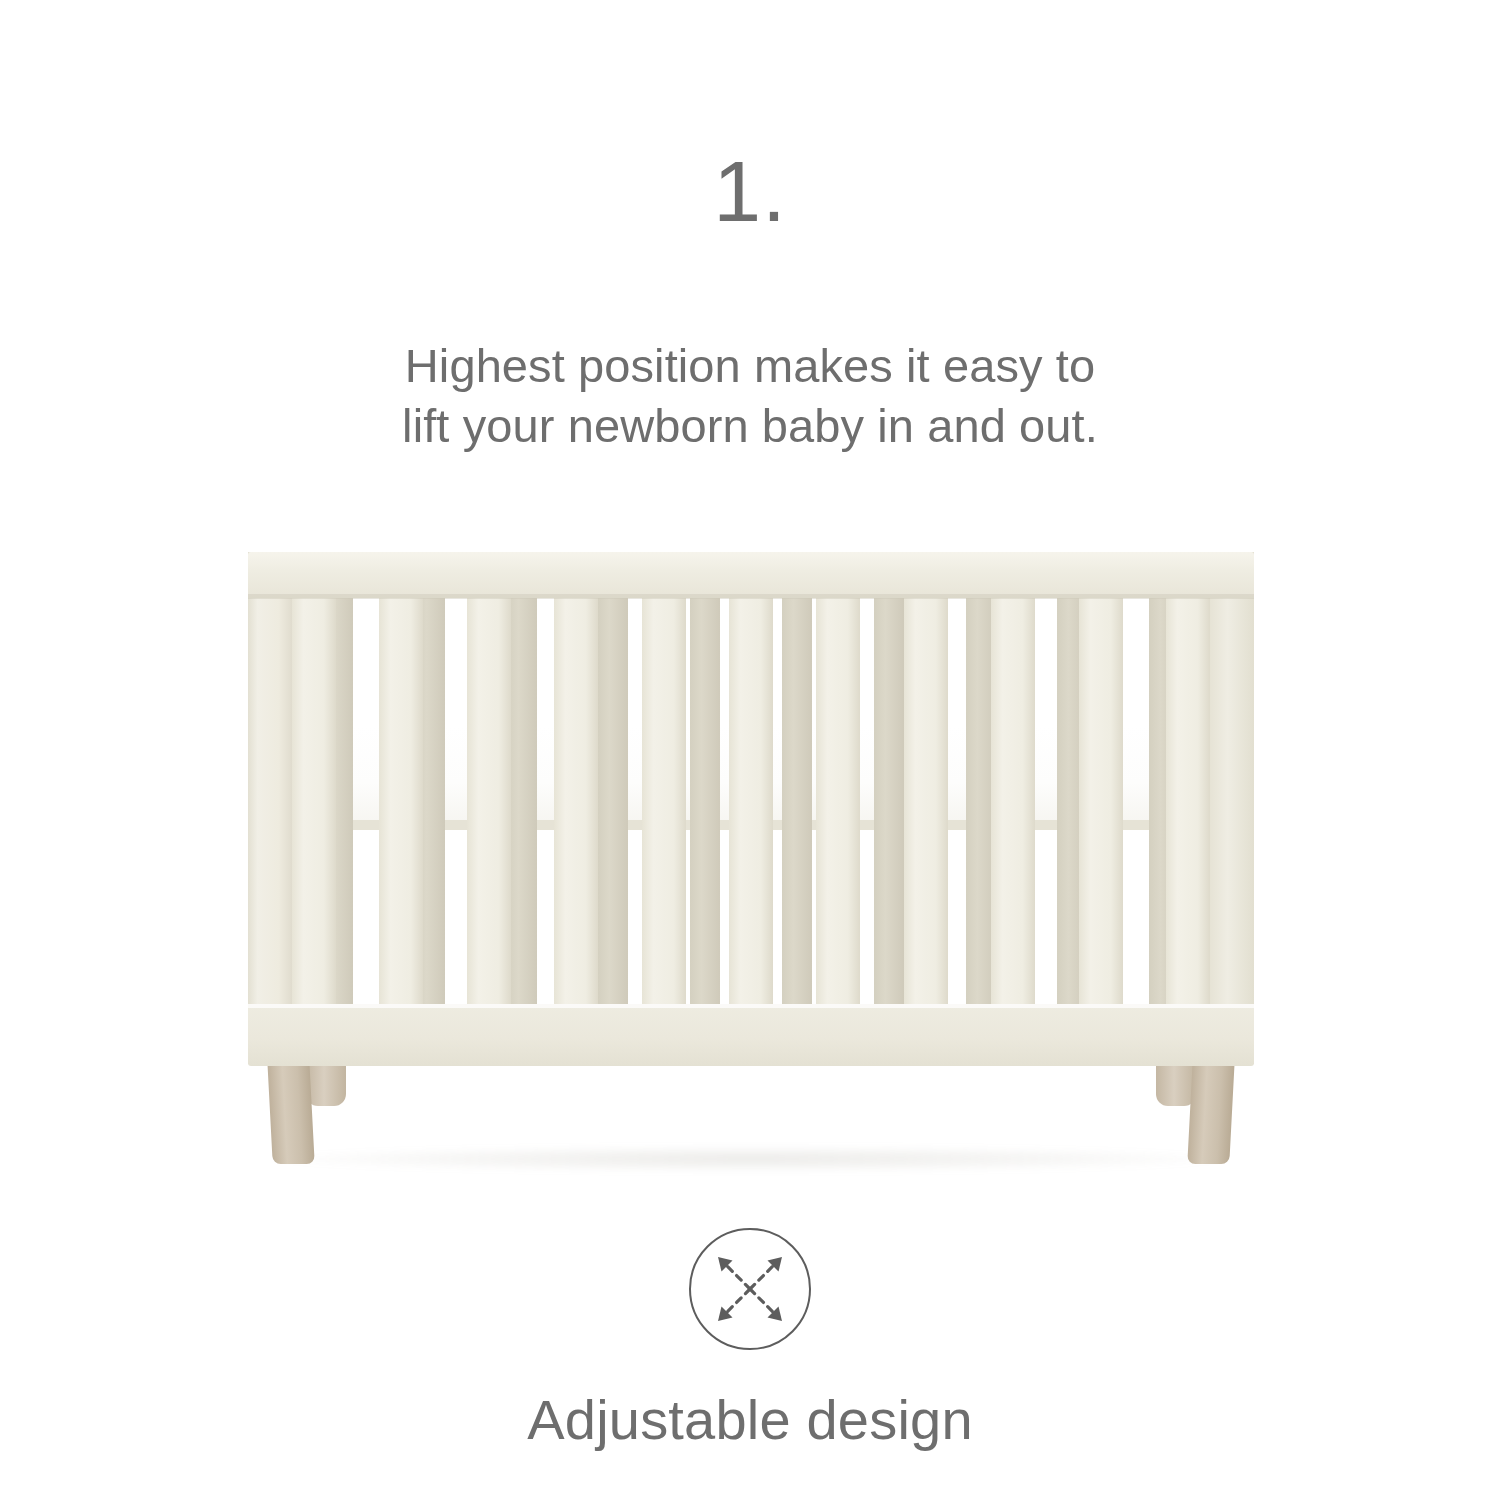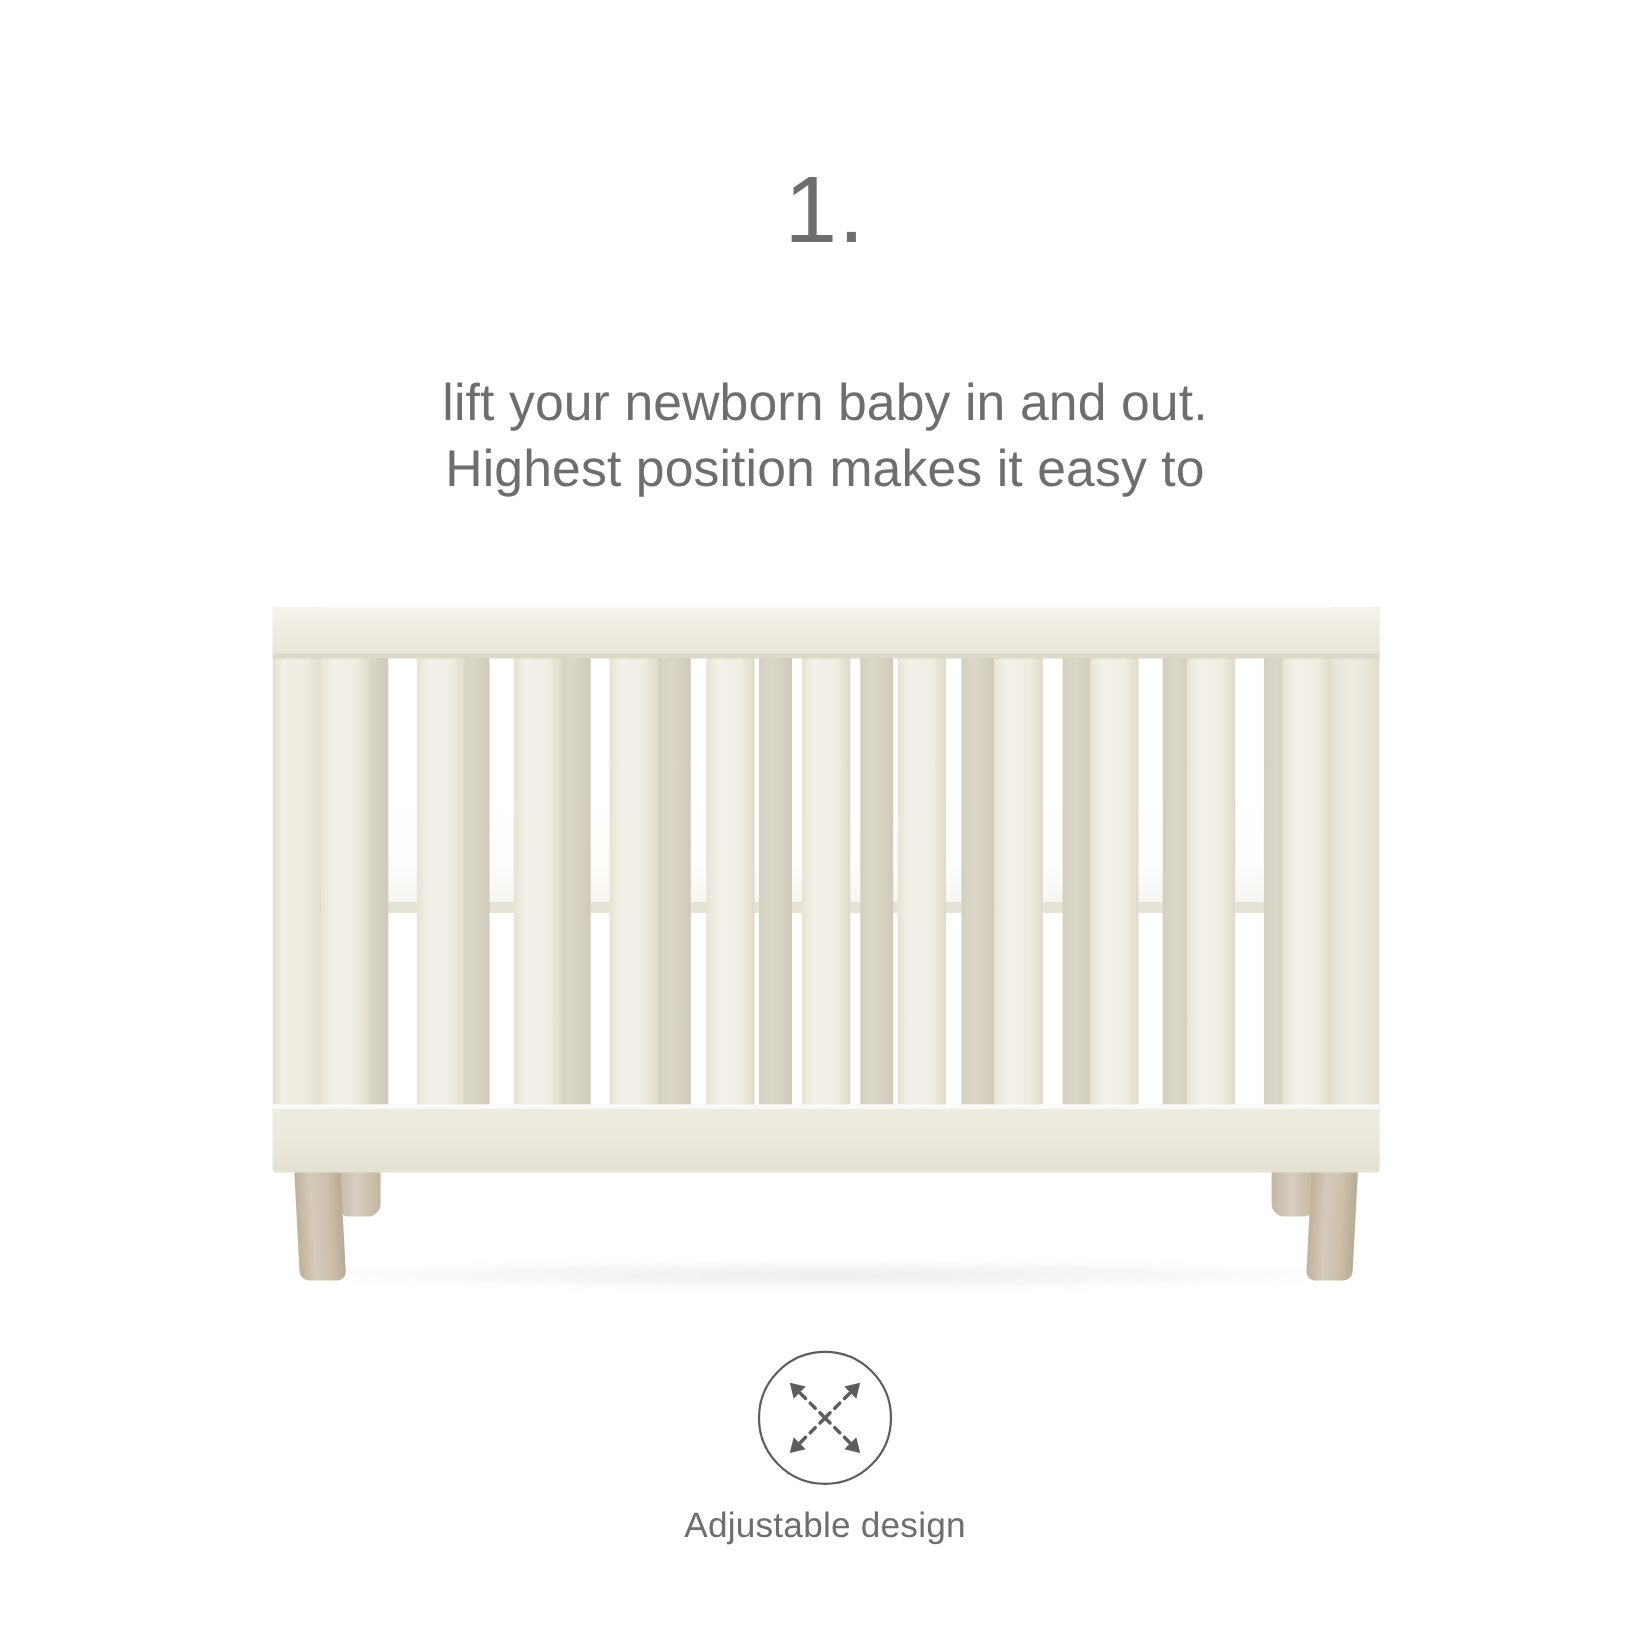--- a/index.html
+++ b/index.html
@@ -197,38 +197,38 @@
     width: 122px;
     height: 122px;
     border: 2px solid #5d5d5d;
     border-radius: 50%;
     display: flex;
     align-items: center;
     justify-content: center;
     box-sizing: border-box;
   }
   .badge-caption {
-    margin-top: 20px;
-    font-size: 32px;
+    margin-top: 42px;
+    font-size: 56px;
     font-weight: 300;
     color: #6e6e6e;
     letter-spacing: 0.2px;
     line-height: 1;
   }
 </style>
 </head>
 <body>
 
 <div class="page">
 
   <div class="step-number">1.</div>
 
   <div class="headline">
+    <span class="line">Highest position makes it easy to</span>
     <span class="line">lift your newborn baby in and out.</span>
-    <span class="line">Highest position makes it easy to</span>
   </div>
 
   <div class="crib-figure">
 
     <div class="crib-shadow"></div>
 
     <div class="leg rear l"></div>
     <div class="leg rear r"></div>
     <div class="leg front l"></div>
     <div class="leg front r"></div>

